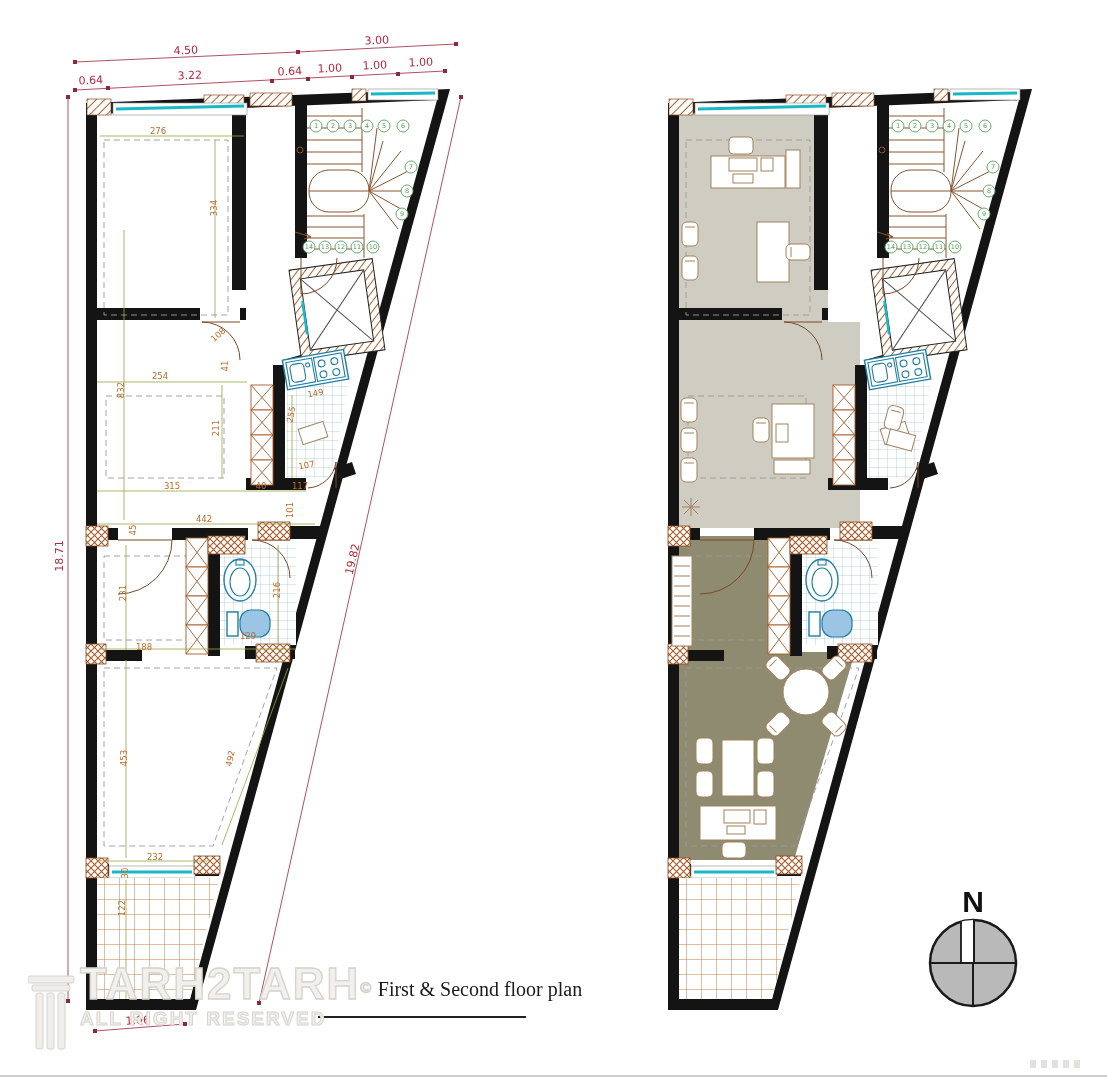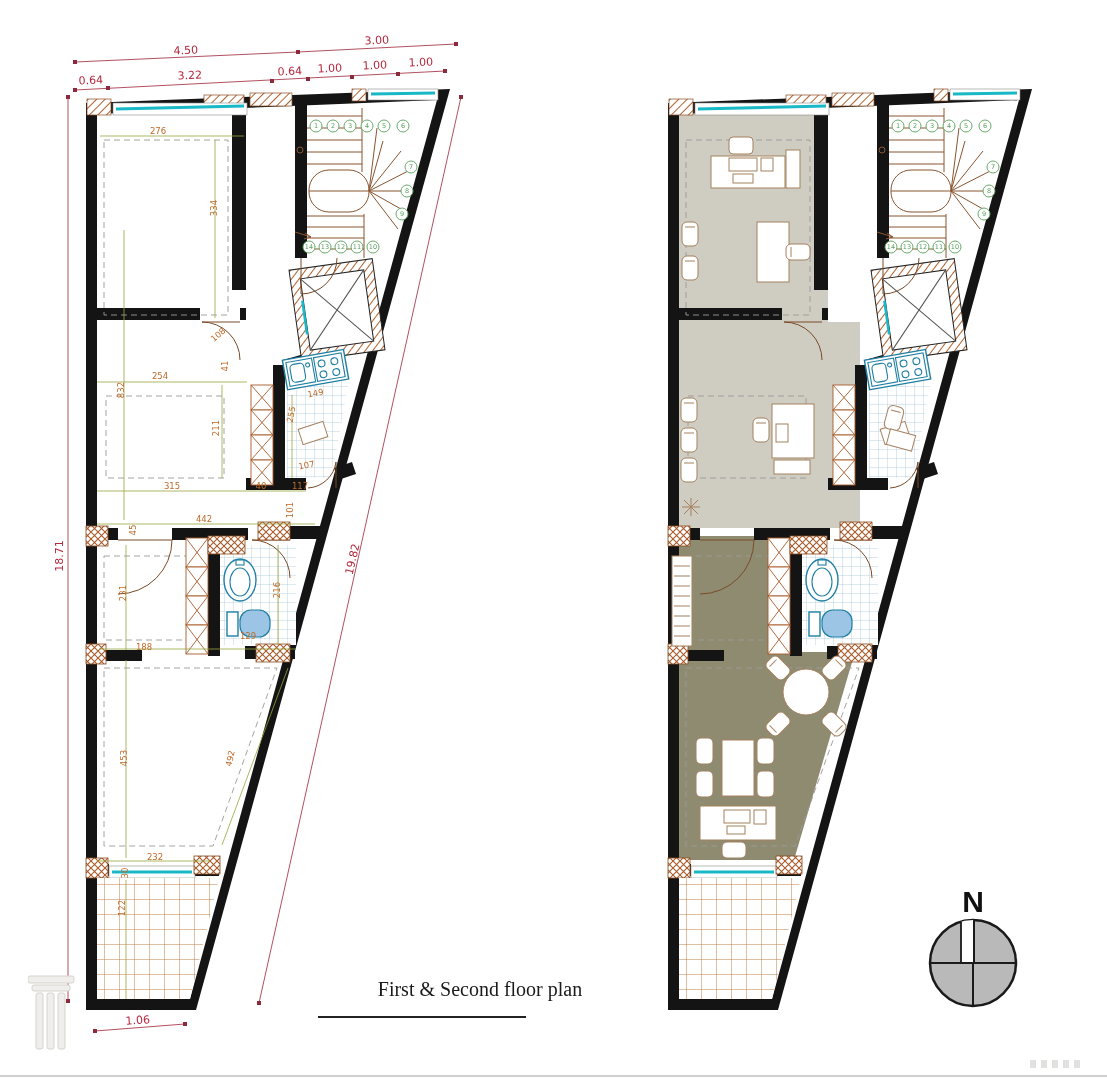--- a/index.html
+++ b/index.html
@@ -388,17 +388,21 @@
   <div id="watermark">
     <svg width="48" height="100" viewBox="0 0 48 100">
       <g fill="#efeeec" stroke="#d7d3cc" stroke-width="1">
         <rect x="0" y="14" width="46" height="7" rx="2"></rect>
         <rect x="4" y="23" width="38" height="6" rx="2"></rect>
         <rect x="8" y="31" width="7" height="56" rx="2"></rect>
         <rect x="19" y="31" width="7" height="56" rx="2"></rect>
         <rect x="30" y="31" width="7" height="56" rx="2"></rect>
       </g>
     </svg>
+    <div id="wm-text">
+      <div><span id="wm-name">TARH2TARH</span><span id="wm-copy">©</span></div>
+      <div id="wm-sub">ALL RIGHT RESERVED</div>
+    </div>
   </div>
 
   <div id="corner-mark"></div>
   <div id="bottom-line"></div>
 </div>
 
 </body></html>

